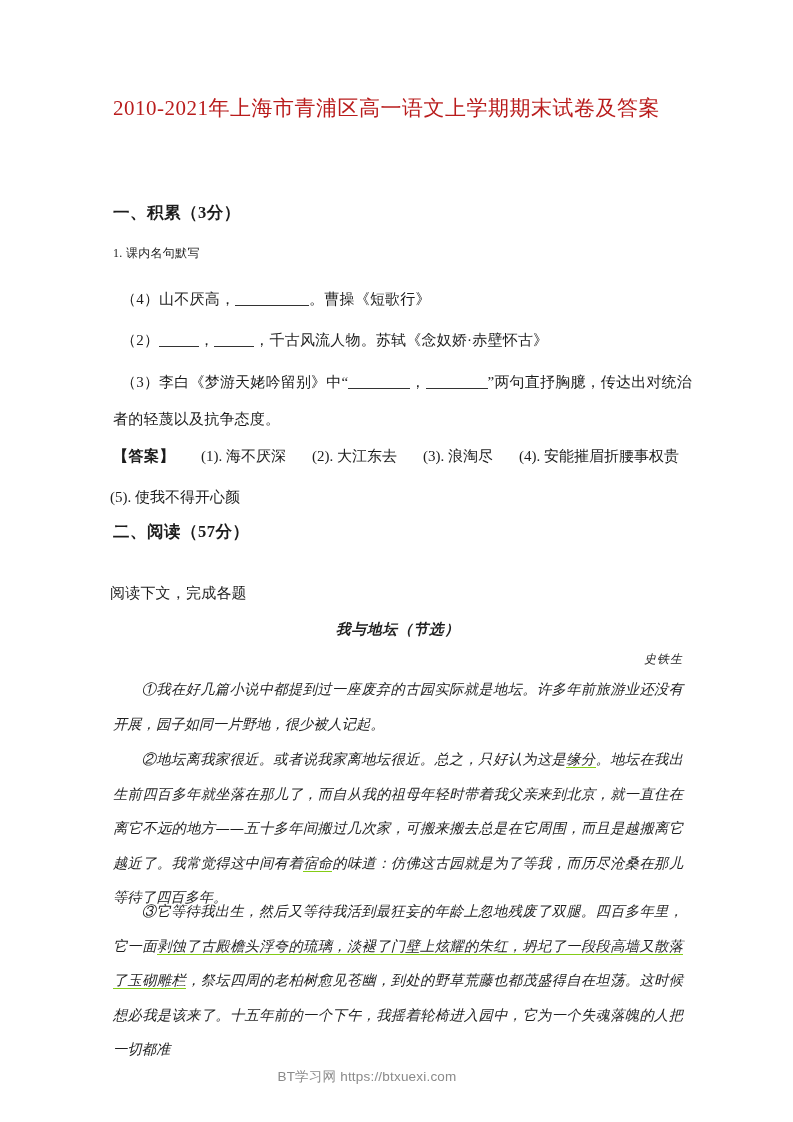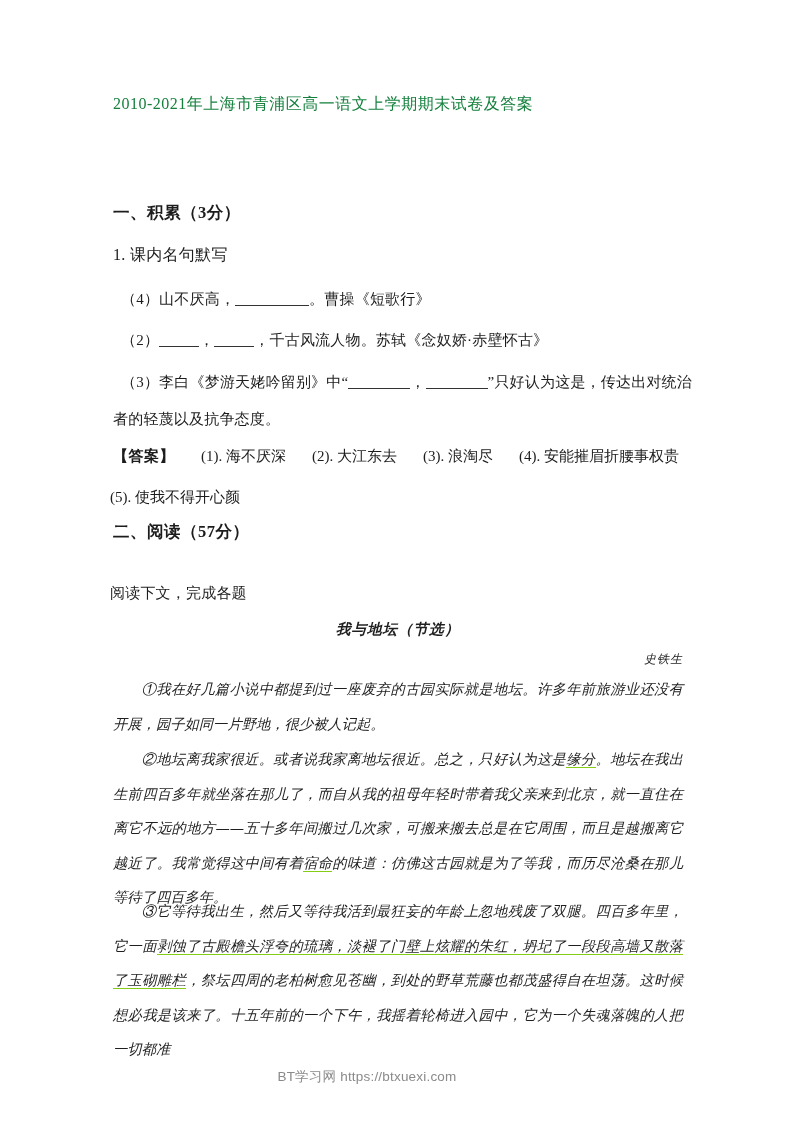--- a/index.html
+++ b/index.html
@@ -20,43 +20,43 @@
     inset: 0;
     background: #ffffff;
   }
 
   
   .doc-title {
     position: absolute;
     left: 113px;
     top: 94px;
     width: 580px;
-    font-size: 16px;
+    font-size: 21px;
     font-weight: 400;
     letter-spacing: 0.5px;
-    color: #15803d;
+    color: #b91c1c;
     white-space: nowrap;
   }
 
   
   .blk {
     position: absolute;
     left: 113px;
     width: 572px;
     font-size: 15.5px;
     line-height: 1;
     color: #1c1c1c;
   }
   .sec-head {
     font-weight: bold;
     font-size: 16.5px;
     letter-spacing: 0.5px;
   }
   .sub-head {
-    font-size: 16px;
+    font-size: 12px;
     letter-spacing: 0.3px;
   }
   .q-line {
     font-size: 15px;
     letter-spacing: 0.2px;
   }
   .indent1 { left: 121px; }
 
   .fill {
     display: inline-block;
@@ -138,21 +138,21 @@
 
   <div class="blk q-line indent1" style="top:292px;">
     <span>（4）山不厌高，</span><span class="fill fill-l"></span><span>。曹操《短歌行》</span>
   </div>
 
   <div class="blk q-line indent1" style="top:333px;">
     <span>（2）</span><span class="fill fill-s"></span><span>，</span><span class="fill fill-s"></span><span>，千古风流人物。苏轼《念奴娇·赤壁怀古》</span>
   </div>
 
   <div class="blk q-line indent1" style="top:375px;">
-    <span>（3）李白《梦游天姥吟留别》中“</span><span class="fill fill-m"></span><span>，</span><span class="fill fill-m"></span><span>”只好认为这是，传达出对统治</span>
+    <span>（3）李白《梦游天姥吟留别》中“</span><span class="fill fill-m"></span><span>，</span><span class="fill fill-m"></span><span>”两句直抒胸臆，传达出对统治</span>
   </div>
 
   <div class="blk q-line" style="top:412px;">者的轻蔑以及抗争态度。</div>
 
   <div class="blk ans-row" style="top:449px;">
     <span class="ans-label">【答案】</span><span class="ans-item">(1). 海不厌深</span><span class="ans-item">(2). 大江东去</span><span class="ans-item">(3). 浪淘尽</span><span class="ans-item">(4). 安能摧眉折腰事权贵</span>
   </div>
 
   <div class="blk ans-row" style="top:490px;left:110px;">(5). 使我不得开心颜</div>
 

